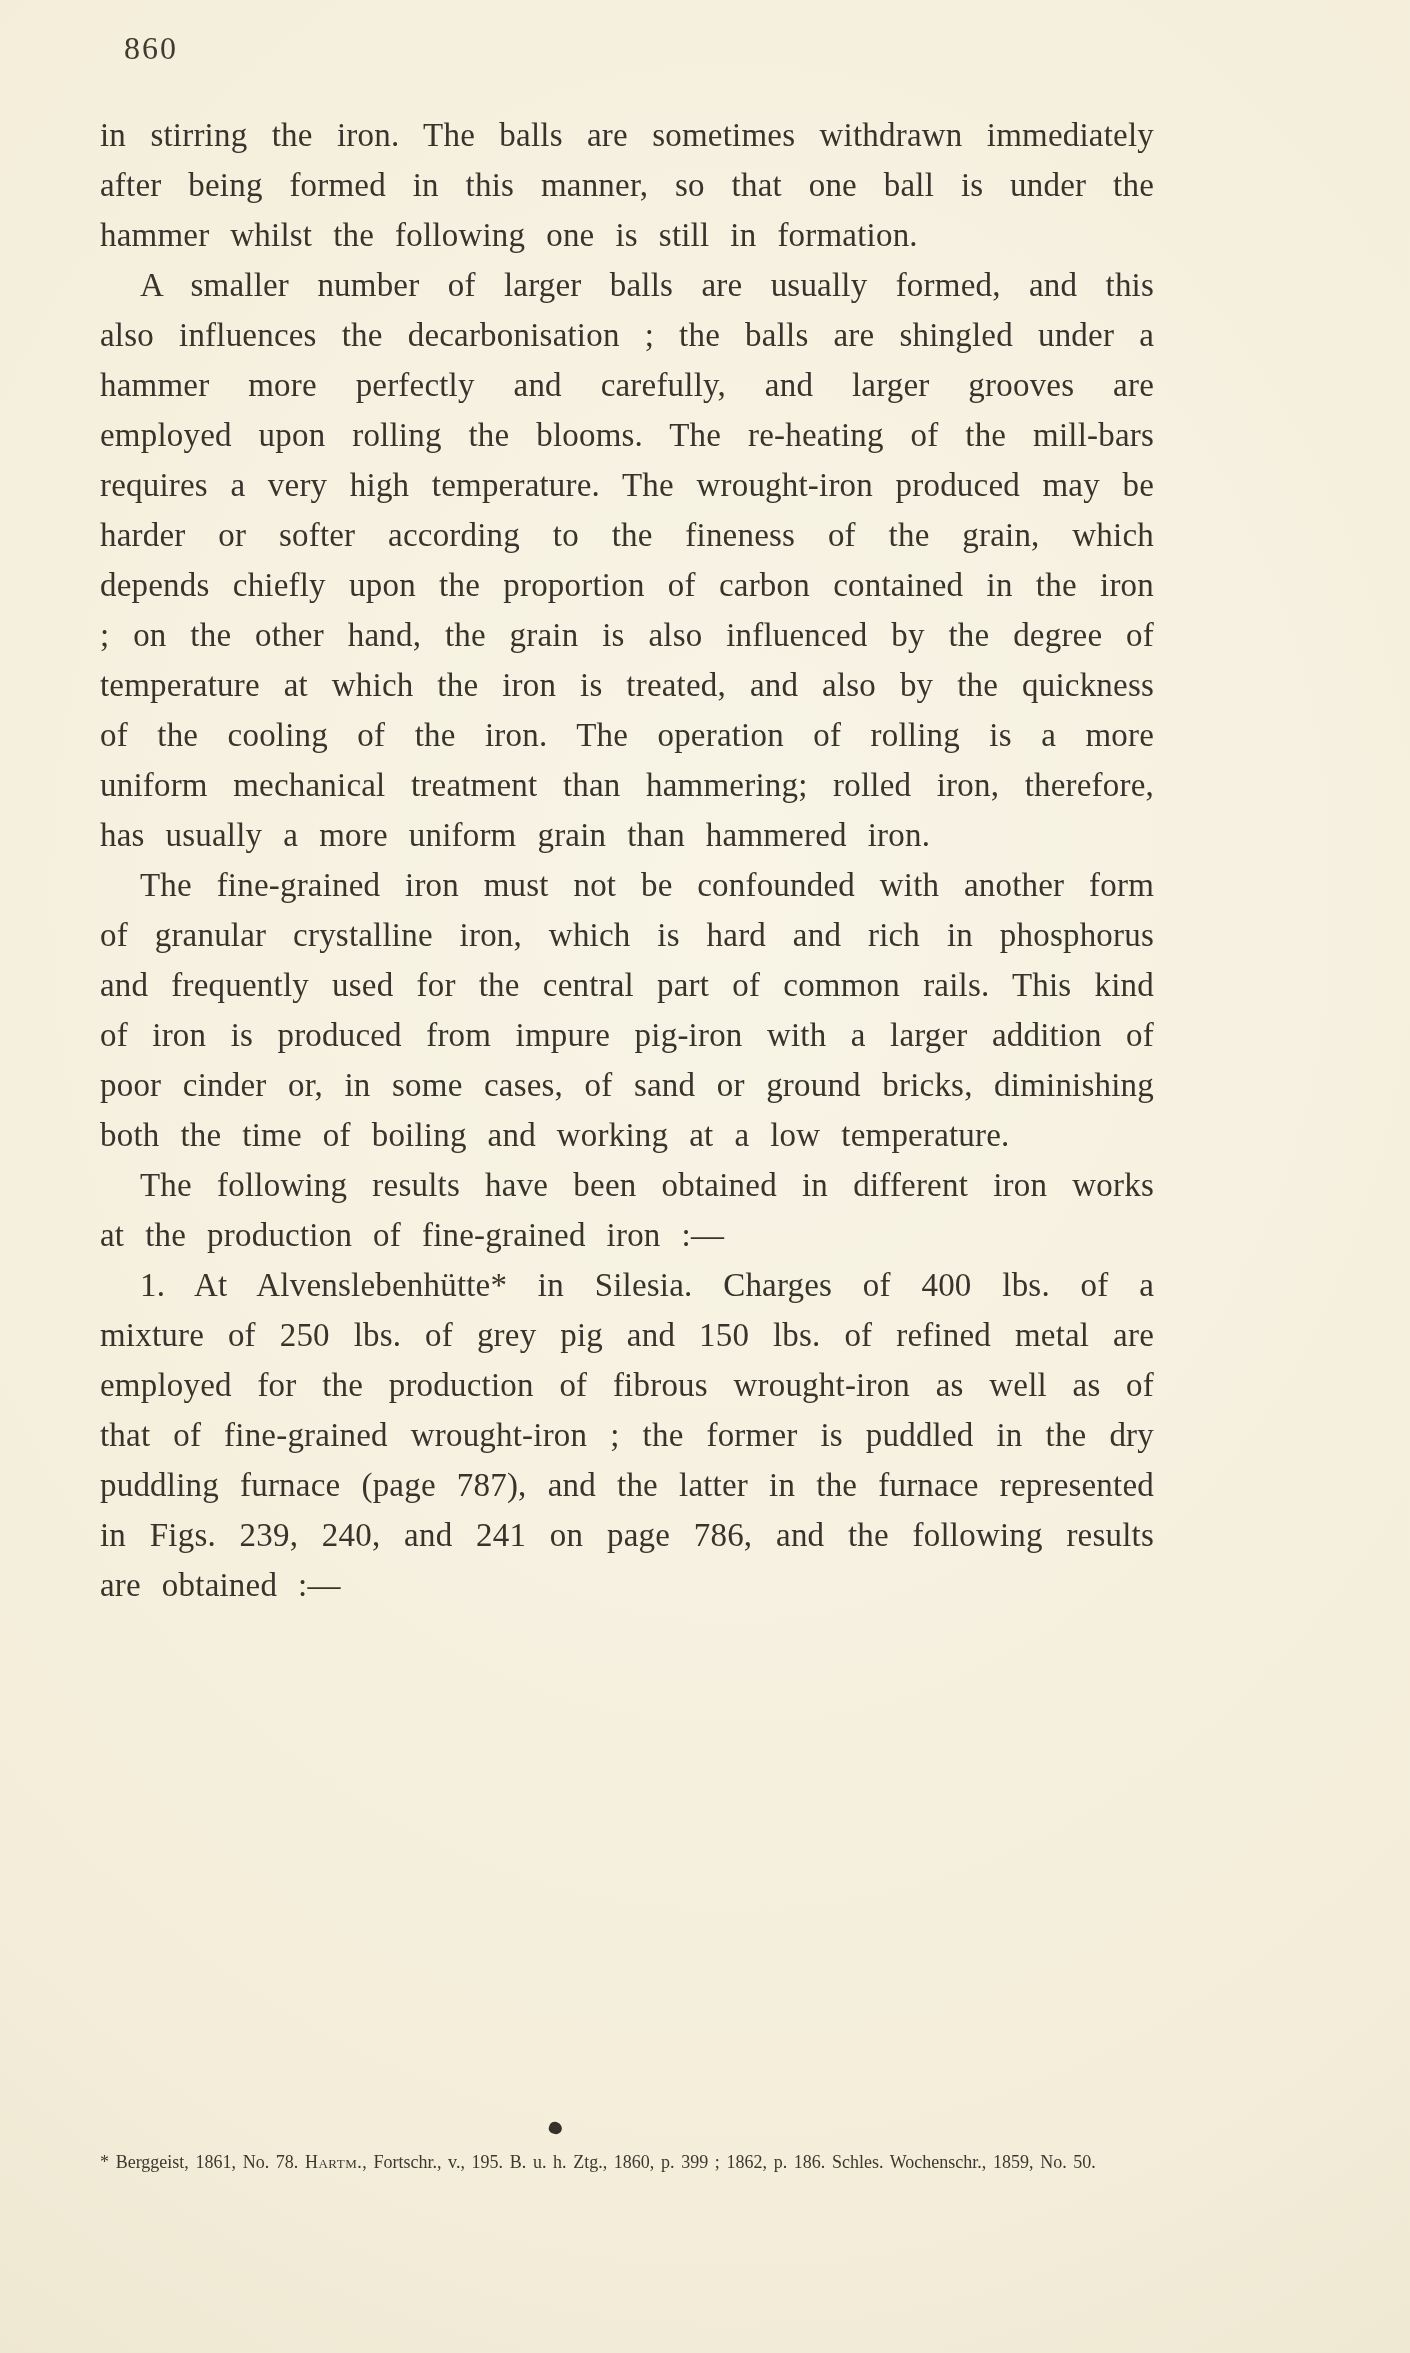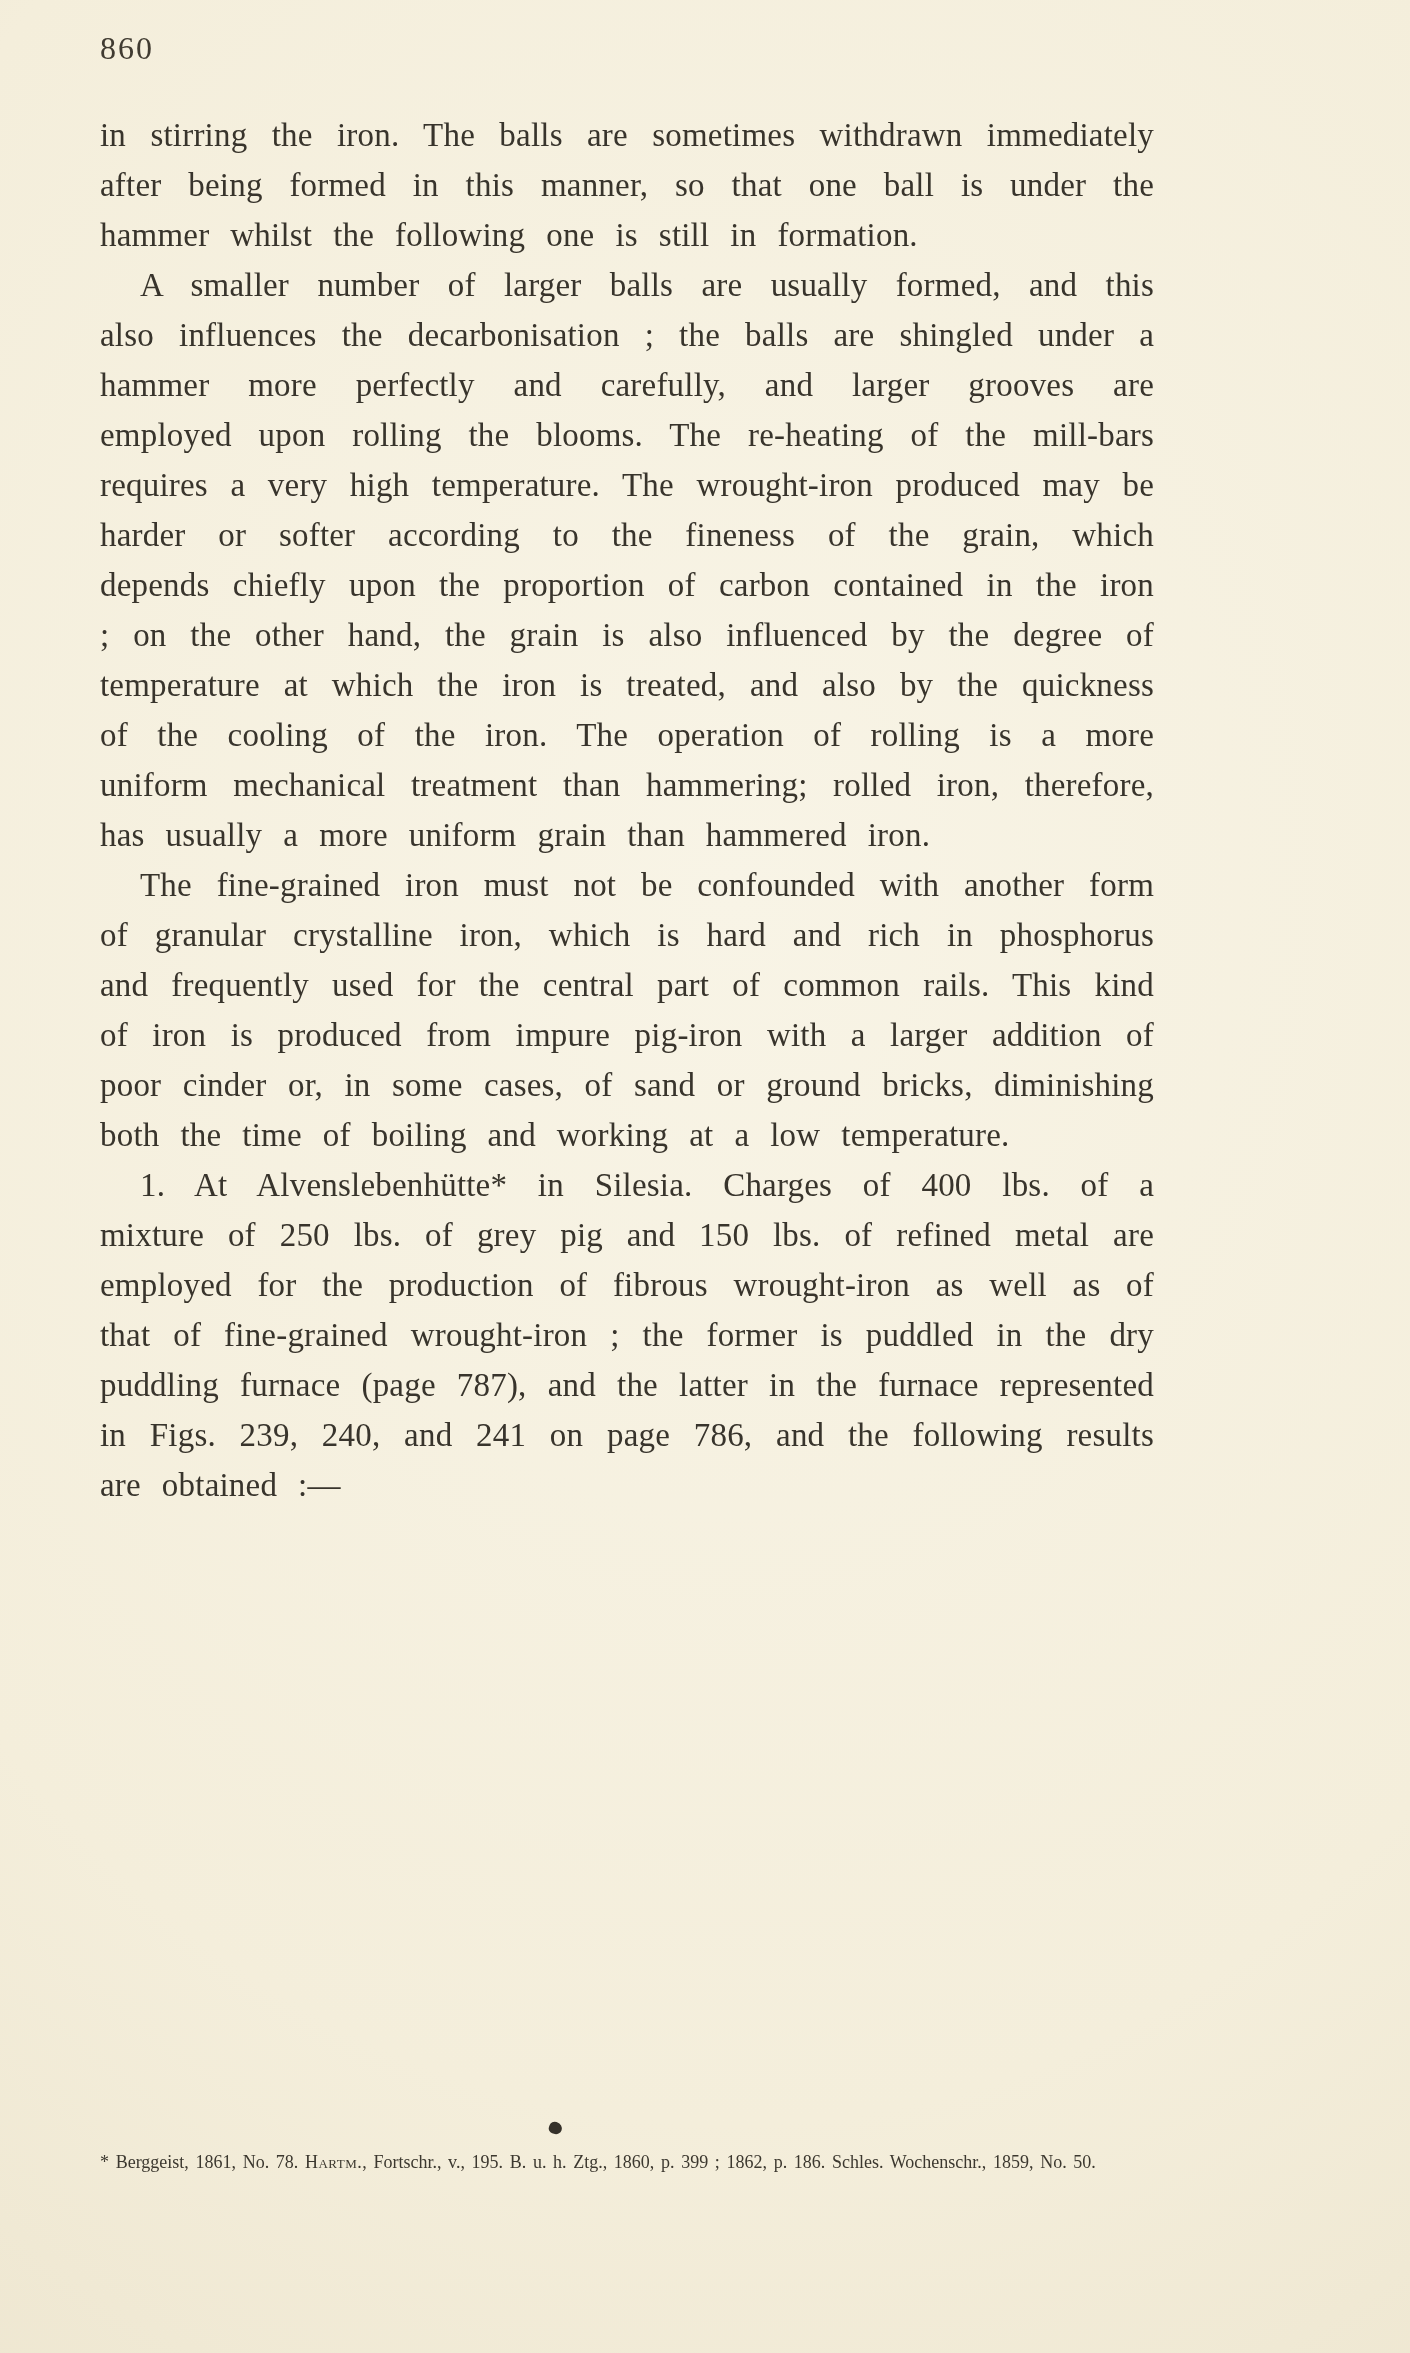--- a/index.html
+++ b/index.html
@@ -20,20 +20,21 @@
   .content {
     position: absolute;
     left: 100px;
     top: 24px;
     width: 1054px;
   }
   .header {
     position: relative;
     height: 52px;
     margin-bottom: 34px;
+    margin-left: 24px;
   }
   .pagenum {
     position: absolute;
     left: 0;
     top: 6px;
     font-size: 32px;
     letter-spacing: 2px;
     color: #403b31;
   }
   .running-title {
@@ -95,20 +96,21 @@
   <div class="content">
 
     <div class="header">
       <span class="pagenum">860</span>
     </div>
 
     <div class="body-text">
       <p>in stirring the iron. The balls are sometimes withdrawn immediately after being formed in this manner, so that one ball is under the hammer whilst the following one is still in formation.</p>
       <p class="indent">A smaller number of larger balls are usually formed, and this also influences the decarbonisation ; the balls are shingled under a hammer more perfectly and carefully, and larger grooves are employed upon rolling the blooms. The re-heating of the mill-bars requires a very high temperature. The wrought-iron produced may be harder or softer according to the fineness of the grain, which depends chiefly upon the proportion of carbon contained in the iron ; on the other hand, the grain is also influenced by the degree of temperature at which the iron is treated, and also by the quickness of the cooling of the iron. The operation of rolling is a more uniform mechanical treatment than hammering; rolled iron, therefore, has usually a more uniform grain than hammered iron.</p>
       <p class="indent">The fine-grained iron must not be confounded with another form of granular crystalline iron, which is hard and rich in phosphorus and frequently used for the central part of common rails. This kind of iron is produced from impure pig-iron with a larger addition of poor cinder or, in some cases, of sand or ground bricks, diminishing both the time of boiling and working at a low temperature.</p>
+      <p class="indent">The following results have been obtained in different iron works at the production of fine-grained iron :—</p>
       <p class="indent">1. At Alvenslebenhütte* in Silesia. Charges of 400 lbs. of a mixture of 250 lbs. of grey pig and 150 lbs. of refined metal are employed for the production of fibrous wrought-iron as well as of that of fine-grained wrought-iron ; the former is puddled in the dry puddling furnace (page 787), and the latter in the furnace represented in Figs. 239, 240, and 241 on page 786, and the following results are obtained :—</p>
     </div>
 
   </div>
 
   <span class="ink-mark"></span>
 
   <div class="footnote">
     <span>* Berggeist, 1861, No. 78. </span><span class="sc">Hartm.</span><span>, Fortschr., v., 195. B. u. h. Ztg., 1860, p. 399 ; 1862, p. 186. Schles. Wochenschr., 1859, No. 50.</span>
   </div>

